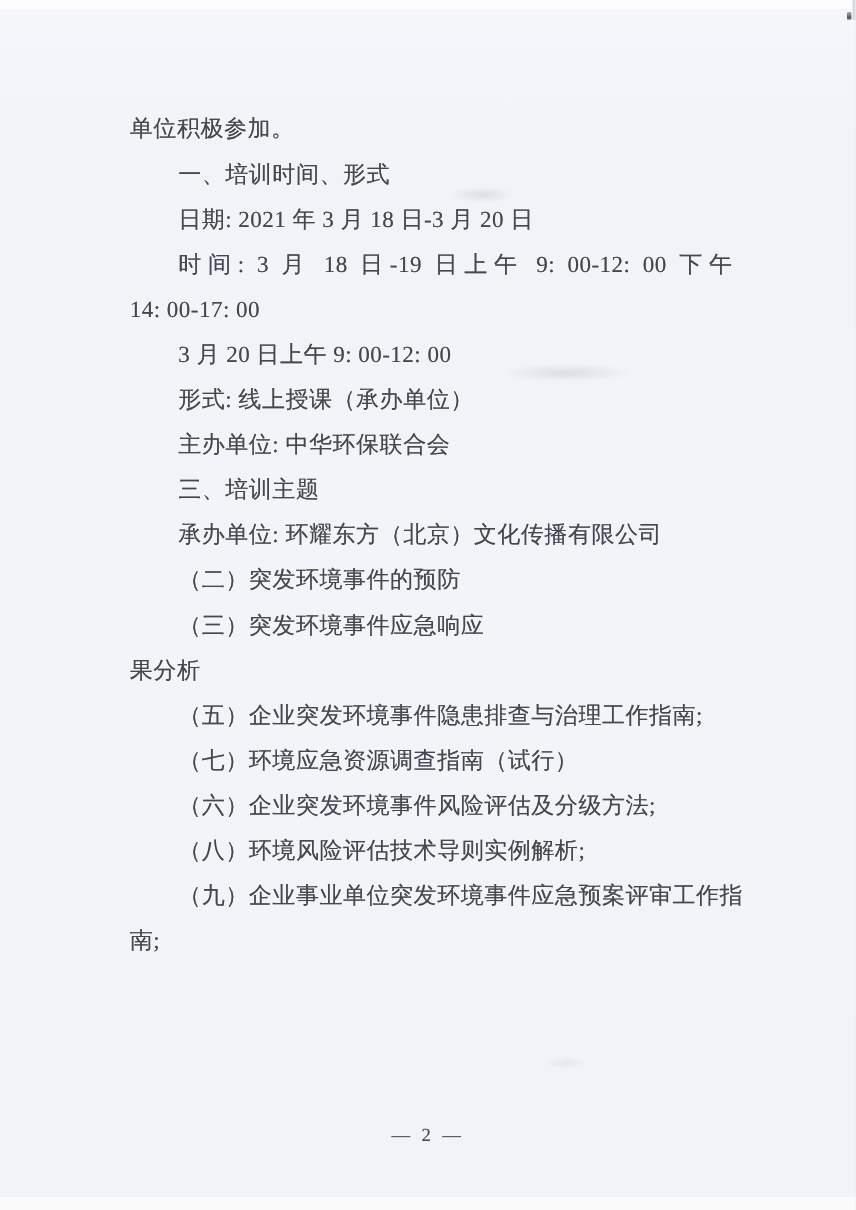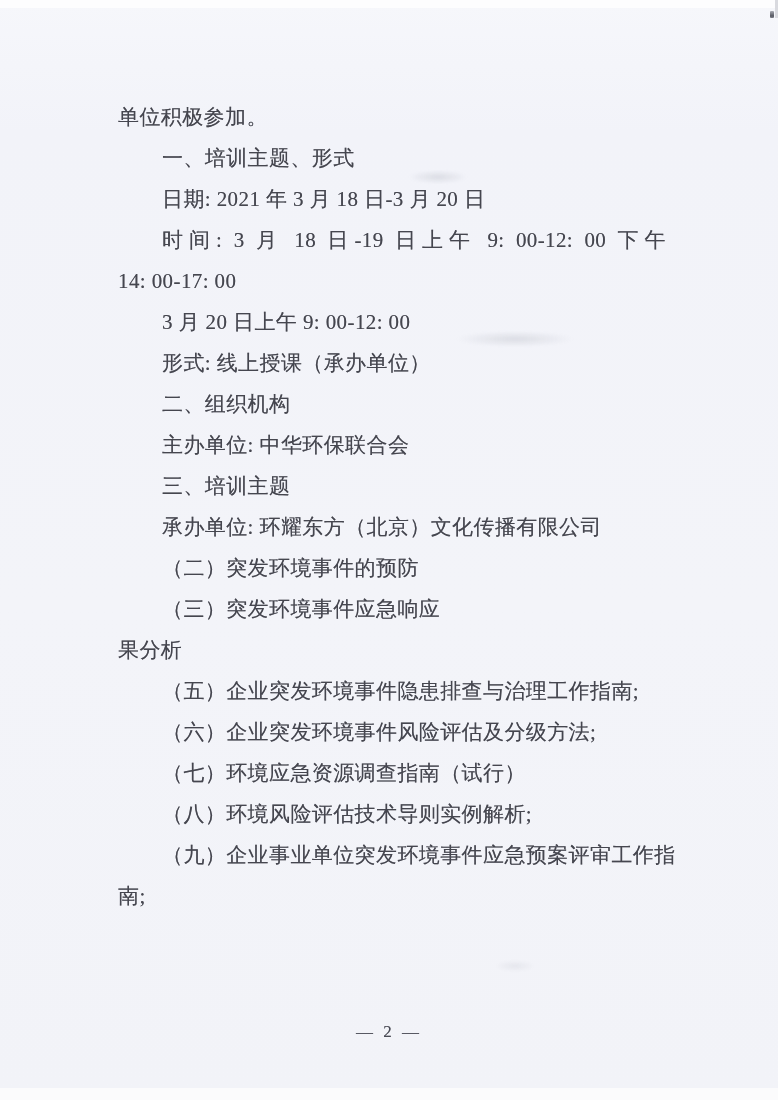--- a/index.html
+++ b/index.html
@@ -96,36 +96,35 @@
 <div class="page">
   <div class="top-band"></div>
   <div class="edge-shade"></div>
   <div class="corner-speck"></div>
   <div class="smudge s1"></div>
   <div class="smudge s2"></div>
   <div class="smudge s3"></div>
 
   <div class="content">
     <div class="line">单位积极参加。</div>
-    <div class="line indent">一、培训主题、形式</div>
+    <div class="line indent">一、培训时间、形式</div>
     <div class="line indent">日期: 2021 年 3 月 18 日-3 月 20 日</div>
     <div class="line indent stretch">时间: 3 月 18 日-19 日上午 9: 00-12: 00 下午</div>
     <div class="line">14: 00-17: 00</div>
     <div class="line indent">3 月 20 日上午 9: 00-12: 00</div>
     <div class="line indent">形式: 线上授课（承办单位）</div>
-    <div class="line indent">二、组织机构</div>
     <div class="line indent">主办单位: 中华环保联合会</div>
     <div class="line indent">三、培训主题</div>
     <div class="line indent">承办单位: 环耀东方（北京）文化传播有限公司</div>
     <div class="line indent">（二）突发环境事件的预防</div>
     <div class="line indent">（三）突发环境事件应急响应</div>
     <div class="line">果分析</div>
     <div class="line indent">（五）企业突发环境事件隐患排查与治理工作指南;</div>
+    <div class="line indent">（七）环境应急资源调查指南（试行）</div>
     <div class="line indent">（六）企业突发环境事件风险评估及分级方法;</div>
-    <div class="line indent">（七）环境应急资源调查指南（试行）</div>
     <div class="line indent">（八）环境风险评估技术导则实例解析;</div>
     <div class="line indent">（九）企业事业单位突发环境事件应急预案评审工作指</div>
     <div class="line">南;</div>
   </div>
 
   <div class="footer">— 2 —</div>
   <div class="bottom-band"></div>
 </div>
 
 </body></html>

